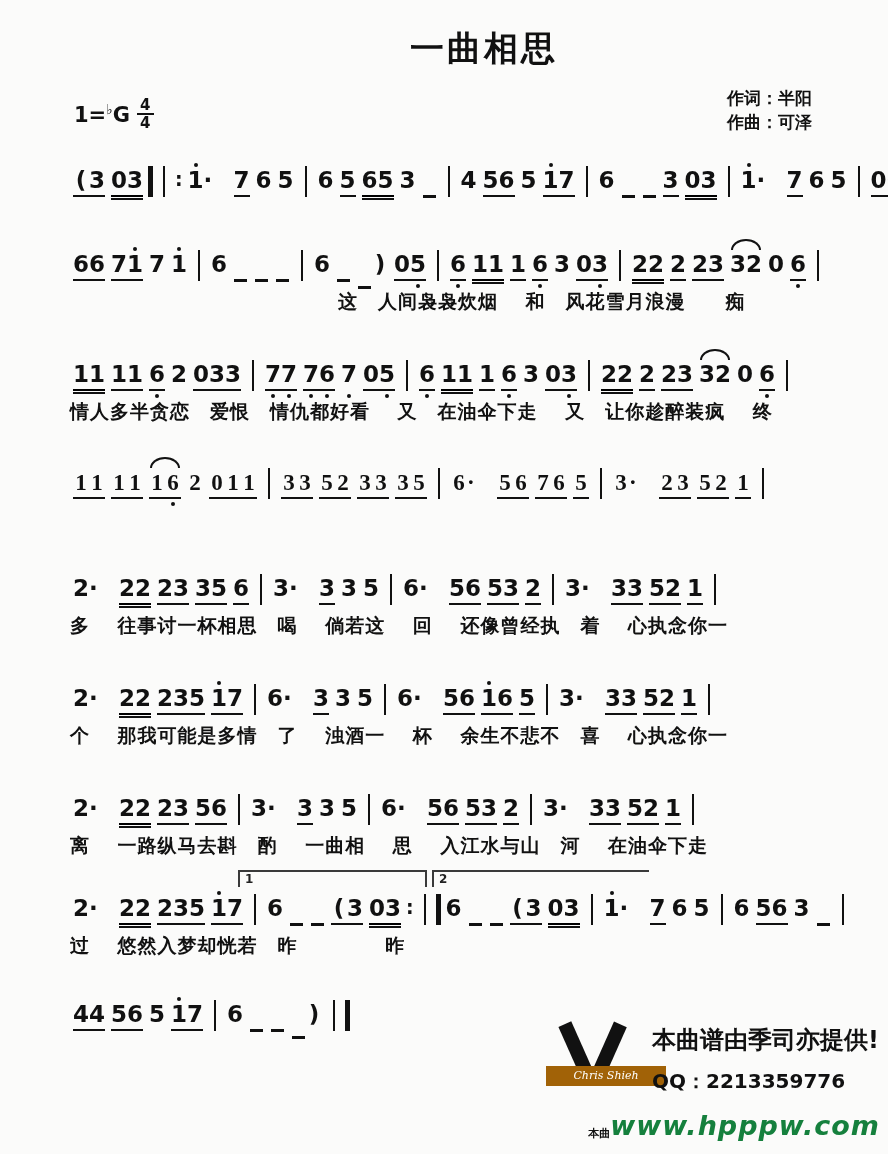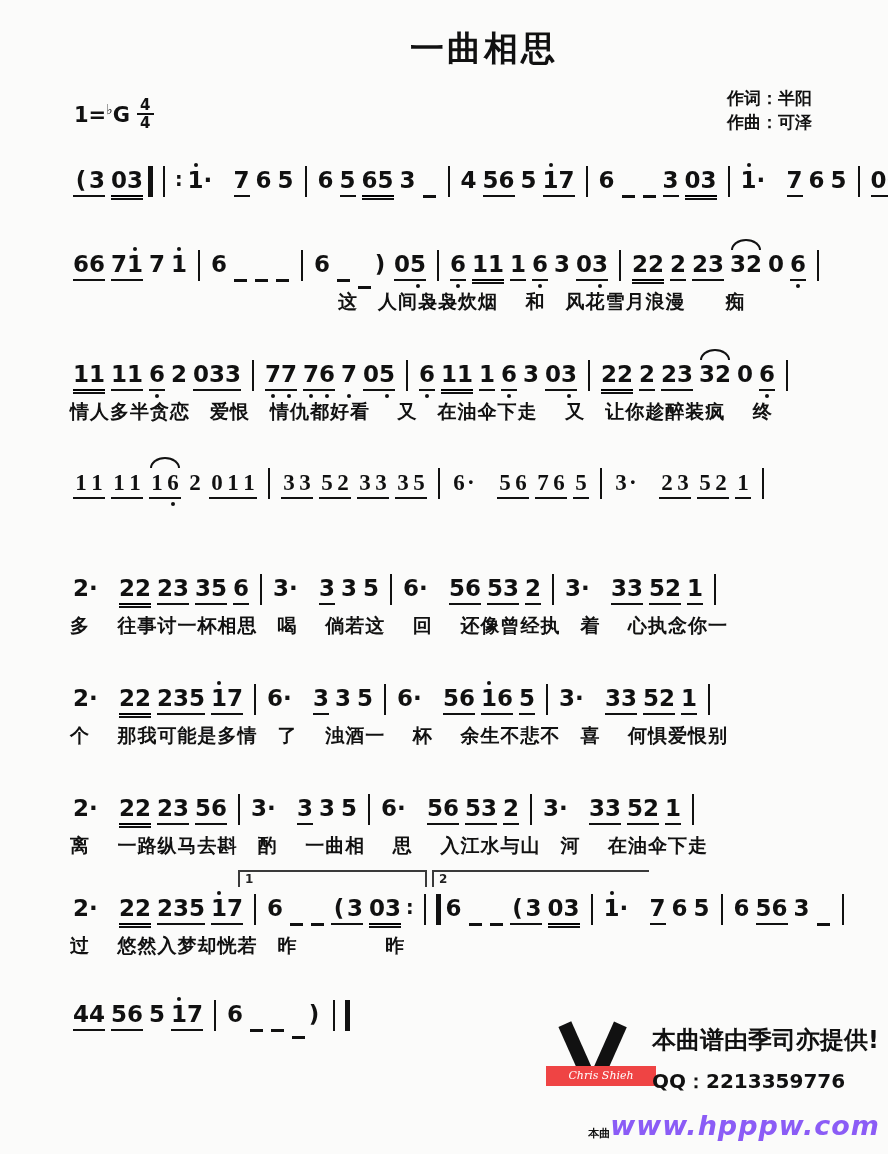--- a/index.html
+++ b/index.html
@@ -45,31 +45,31 @@
          font-size:12px;font-weight:600;padding:0 0 0 5px;color:#222;}
   .volta.closed{border-right:2px solid #3a3a3a;}
   .volta.v1{left:168px;width:180px;}
   .volta.v2{left:362px;width:210px;}
   
   .provider{position:absolute;top:1022px;left:556px;width:330px;height:80px;}
   .logo{position:absolute;left:0;top:0;width:78px;height:72px;}
   .logo .s1,.logo .s2{position:absolute;width:14px;height:50px;background:#111;top:0;}
   .logo .s1{left:12px;transform:rotate(-24deg);}
   .logo .s2{left:46px;transform:rotate(24deg);height:56px;}
-  .logo .banner{position:absolute;top:44px;left:-10px;width:110px;height:20px;background:#ef4444;
+  .logo .banner{position:absolute;top:44px;left:-10px;width:120px;height:20px;background:#a16207;
         color:#fff;font-style:italic;font-size:11px;line-height:20px;text-align:center;
         font-family:"DejaVu Serif","Liberation Serif",serif;}
   .ptext{position:absolute;left:96px;top:2px;}
   .ptext .p1{font-size:24px;font-weight:700;}
   .ptext .p2{font-size:20px;font-weight:600;margin-top:12px;}
   
   .wm{position:absolute;top:1110px;right:8px;white-space:nowrap;}
   .wm .pre{font-size:11px;font-weight:600;vertical-align:-2px;}
   .wm .url{font-size:27px;font-weight:bold;font-style:italic;letter-spacing:1px;
-        font-family:"DejaVu Sans","Liberation Sans",sans-serif;color:#8b5cf6;}
+        font-family:"DejaVu Sans","Liberation Sans",sans-serif;color:#15803d;}
 </style>
 </head>
 <body>
 
 <div class="page">
 
   <div class="title">一曲相思</div>
 
   <div class="credits">
     <div>作词：半阳</div>
@@ -98,21 +98,21 @@
     <div class="nrow"><span class="tok u1"><span class="ch">1</span><span class="ch">1</span></span><span class="tok u1"><span class="ch">1</span><span class="ch">1</span></span><span class="tok u1"><i class="arc"></i><span class="ch">1</span><span class="ch lo">6</span></span><span class="tok"><span class="ch">2</span></span><span class="tok u1"><span class="ch">0</span><span class="ch">1</span><span class="ch">1</span></span><span class="bar"></span><span class="tok u1"><span class="ch">3</span><span class="ch">3</span></span><span class="tok u1"><span class="ch">5</span><span class="ch">2</span></span><span class="tok u1"><span class="ch">3</span><span class="ch">3</span></span><span class="tok u1"><span class="ch">3</span><span class="ch">5</span></span><span class="bar"></span><span class="tok sp"><span class="ch">6</span><span class="ndot">·</span></span><span class="tok u1"><span class="ch">5</span><span class="ch">6</span></span><span class="tok u1"><span class="ch">7</span><span class="ch">6</span></span><span class="tok u1"><span class="ch">5</span></span><span class="bar"></span><span class="tok sp"><span class="ch">3</span><span class="ndot">·</span></span><span class="tok u1"><span class="ch">2</span><span class="ch">3</span></span><span class="tok u1"><span class="ch">5</span><span class="ch">2</span></span><span class="tok u1"><span class="ch">1</span></span><span class="bar"></span></div>
   </div>
 
   <div class="mline l5">
     <div class="nrow"><span class="tok sp"><span class="ch">2</span><span class="ndot">·</span></span><span class="tok u2"><span class="ch">2</span><span class="ch">2</span></span><span class="tok u1"><span class="ch">2</span><span class="ch">3</span></span><span class="tok u1"><span class="ch">3</span><span class="ch">5</span></span><span class="tok u1"><span class="ch">6</span></span><span class="bar"></span><span class="tok sp"><span class="ch">3</span><span class="ndot">·</span></span><span class="tok u1"><span class="ch">3</span></span><span class="tok"><span class="ch">3</span></span><span class="tok"><span class="ch">5</span></span><span class="bar"></span><span class="tok sp"><span class="ch">6</span><span class="ndot">·</span></span><span class="tok u1"><span class="ch">5</span><span class="ch">6</span></span><span class="tok u1"><span class="ch">5</span><span class="ch">3</span></span><span class="tok u1"><span class="ch">2</span></span><span class="bar"></span><span class="tok sp"><span class="ch">3</span><span class="ndot">·</span></span><span class="tok u1"><span class="ch">3</span><span class="ch">3</span></span><span class="tok u1"><span class="ch">5</span><span class="ch">2</span></span><span class="tok u1"><span class="ch">1</span></span><span class="bar"></span></div>
     <div class="lyrics">多　 往事讨一杯相思　喝　 倘若这　 回　 还像曾经执　着　 心执念你一</div>
   </div>
 
   <div class="mline l6">
     <div class="nrow"><span class="tok sp"><span class="ch">2</span><span class="ndot">·</span></span><span class="tok u2"><span class="ch">2</span><span class="ch">2</span></span><span class="tok u1"><span class="ch">2</span><span class="ch">3</span><span class="ch">5</span></span><span class="tok u1"><span class="ch hi">1</span><span class="ch">7</span></span><span class="bar"></span><span class="tok sp"><span class="ch">6</span><span class="ndot">·</span></span><span class="tok u1"><span class="ch">3</span></span><span class="tok"><span class="ch">3</span></span><span class="tok"><span class="ch">5</span></span><span class="bar"></span><span class="tok sp"><span class="ch">6</span><span class="ndot">·</span></span><span class="tok u1"><span class="ch">5</span><span class="ch">6</span></span><span class="tok u1"><span class="ch hi">1</span><span class="ch">6</span></span><span class="tok u1"><span class="ch">5</span></span><span class="bar"></span><span class="tok sp"><span class="ch">3</span><span class="ndot">·</span></span><span class="tok u1"><span class="ch">3</span><span class="ch">3</span></span><span class="tok u1"><span class="ch">5</span><span class="ch">2</span></span><span class="tok u1"><span class="ch">1</span></span><span class="bar"></span></div>
-    <div class="lyrics">个　 那我可能是多情　了　 浊酒一　 杯　 余生不悲不　喜　 何惧爱恨别</div>
+    <div class="lyrics">个　 那我可能是多情　了　 浊酒一　 杯　 余生不悲不　喜　 心执念你一</div>
   </div>
 
   <div class="mline l7">
     <div class="nrow"><span class="tok sp"><span class="ch">2</span><span class="ndot">·</span></span><span class="tok u2"><span class="ch">2</span><span class="ch">2</span></span><span class="tok u1"><span class="ch">2</span><span class="ch">3</span></span><span class="tok u1"><span class="ch">5</span><span class="ch">6</span></span><span class="bar"></span><span class="tok sp"><span class="ch">3</span><span class="ndot">·</span></span><span class="tok u1"><span class="ch">3</span></span><span class="tok"><span class="ch">3</span></span><span class="tok"><span class="ch">5</span></span><span class="bar"></span><span class="tok sp"><span class="ch">6</span><span class="ndot">·</span></span><span class="tok u1"><span class="ch">5</span><span class="ch">6</span></span><span class="tok u1"><span class="ch">5</span><span class="ch">3</span></span><span class="tok u1"><span class="ch">2</span></span><span class="bar"></span><span class="tok sp"><span class="ch">3</span><span class="ndot">·</span></span><span class="tok u1"><span class="ch">3</span><span class="ch">3</span></span><span class="tok u1"><span class="ch">5</span><span class="ch">2</span></span><span class="tok u1"><span class="ch">1</span></span><span class="bar"></span></div>
     <div class="lyrics">离　 一路纵马去斟　酌　 一曲相　 思　 入江水与山　河　 在油伞下走</div>
   </div>
 
   <div class="mline l8">
     <div class="volta v1 closed">1</div>
     <div class="volta v2">2</div>

